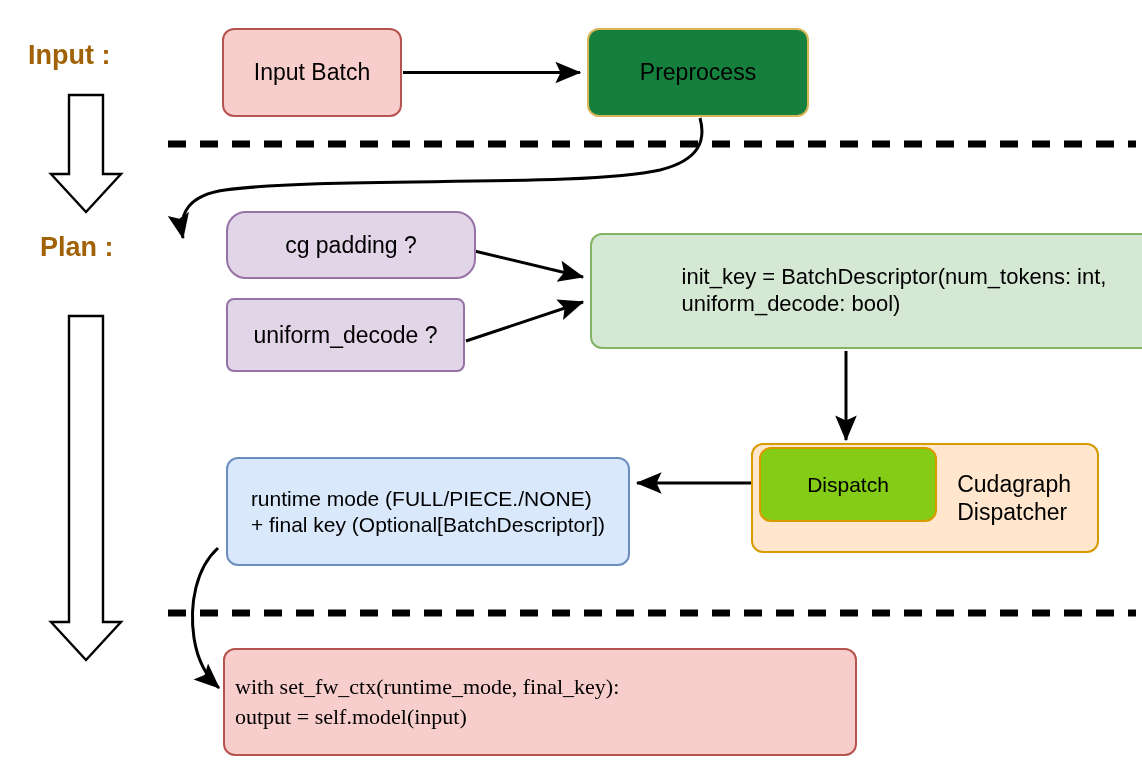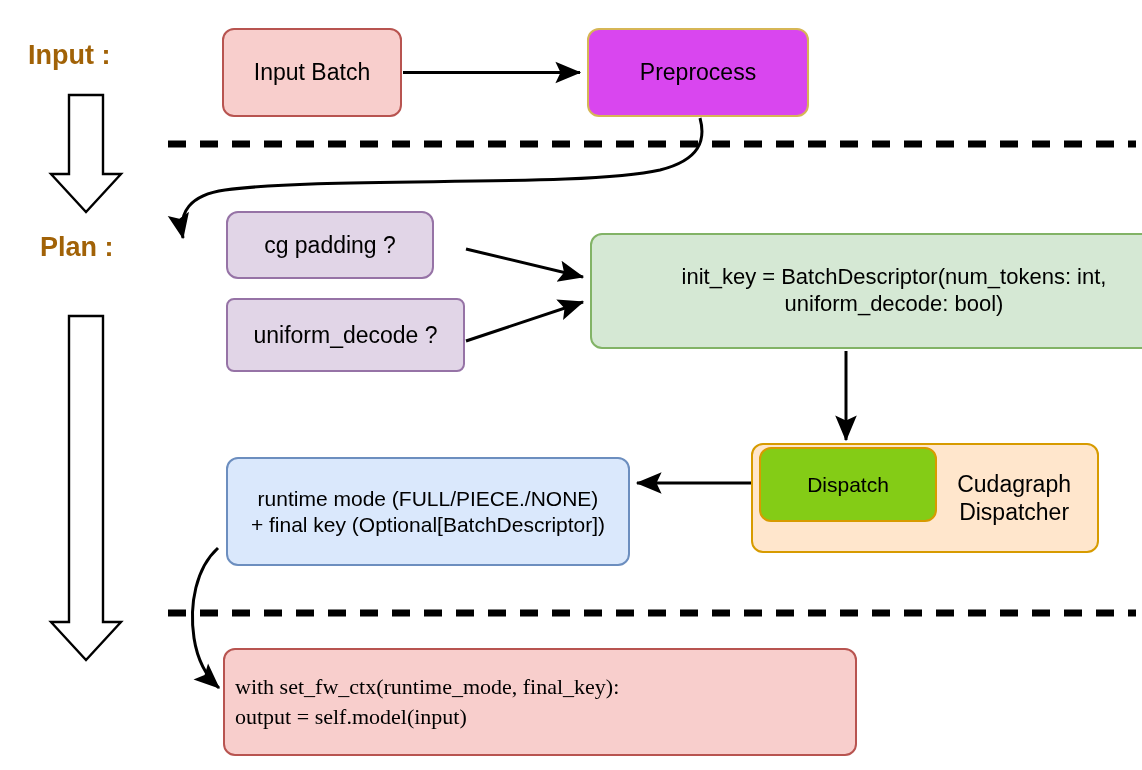--- a/index.html
+++ b/index.html
@@ -25,21 +25,21 @@
     width: 1142px;
     height: 770px;
     pointer-events: none;
   }
   .node {
     position: absolute;
     box-sizing: border-box;
     display: flex;
     align-items: center;
     justify-content: center;
-    text-align: center;
+    text-align: left;
     border-style: solid;
     border-width: 2px;
     color: #000000;
     line-height: 1.22;
     white-space: pre-line;
   }
   .node-text {
     display: block;
     white-space: pre-line;
   }
@@ -54,26 +54,26 @@
   
   #node-input-batch {
     left: 222px; top: 28px; width: 180px; height: 89px;
     border-radius: 12px;
     background: #f8cecc; border-color: #b85450;
     font-size: 23px;
   }
   #node-preprocess {
     left: 587px; top: 28px; width: 222px; height: 89px;
     border-radius: 12px;
-    background: #d946ef; border-color: #d6b656;
+    background: #15803d; border-color: #d6b656;
     font-size: 23px;
   }
   #node-cg-padding {
-    left: 226px; top: 211px; width: 208px; height: 68px;
-    border-radius: 12px;
+    left: 226px; top: 211px; width: 250px; height: 68px;
+    border-radius: 20px;
     background: #e1d5e7; border-color: #9673a6;
     font-size: 23px;
   }
   #node-uniform-decode {
     left: 226px; top: 298px; width: 239px; height: 74px;
     border-radius: 8px;
     background: #e1d5e7; border-color: #9673a6;
     font-size: 23px;
   }
   #node-init-key {

